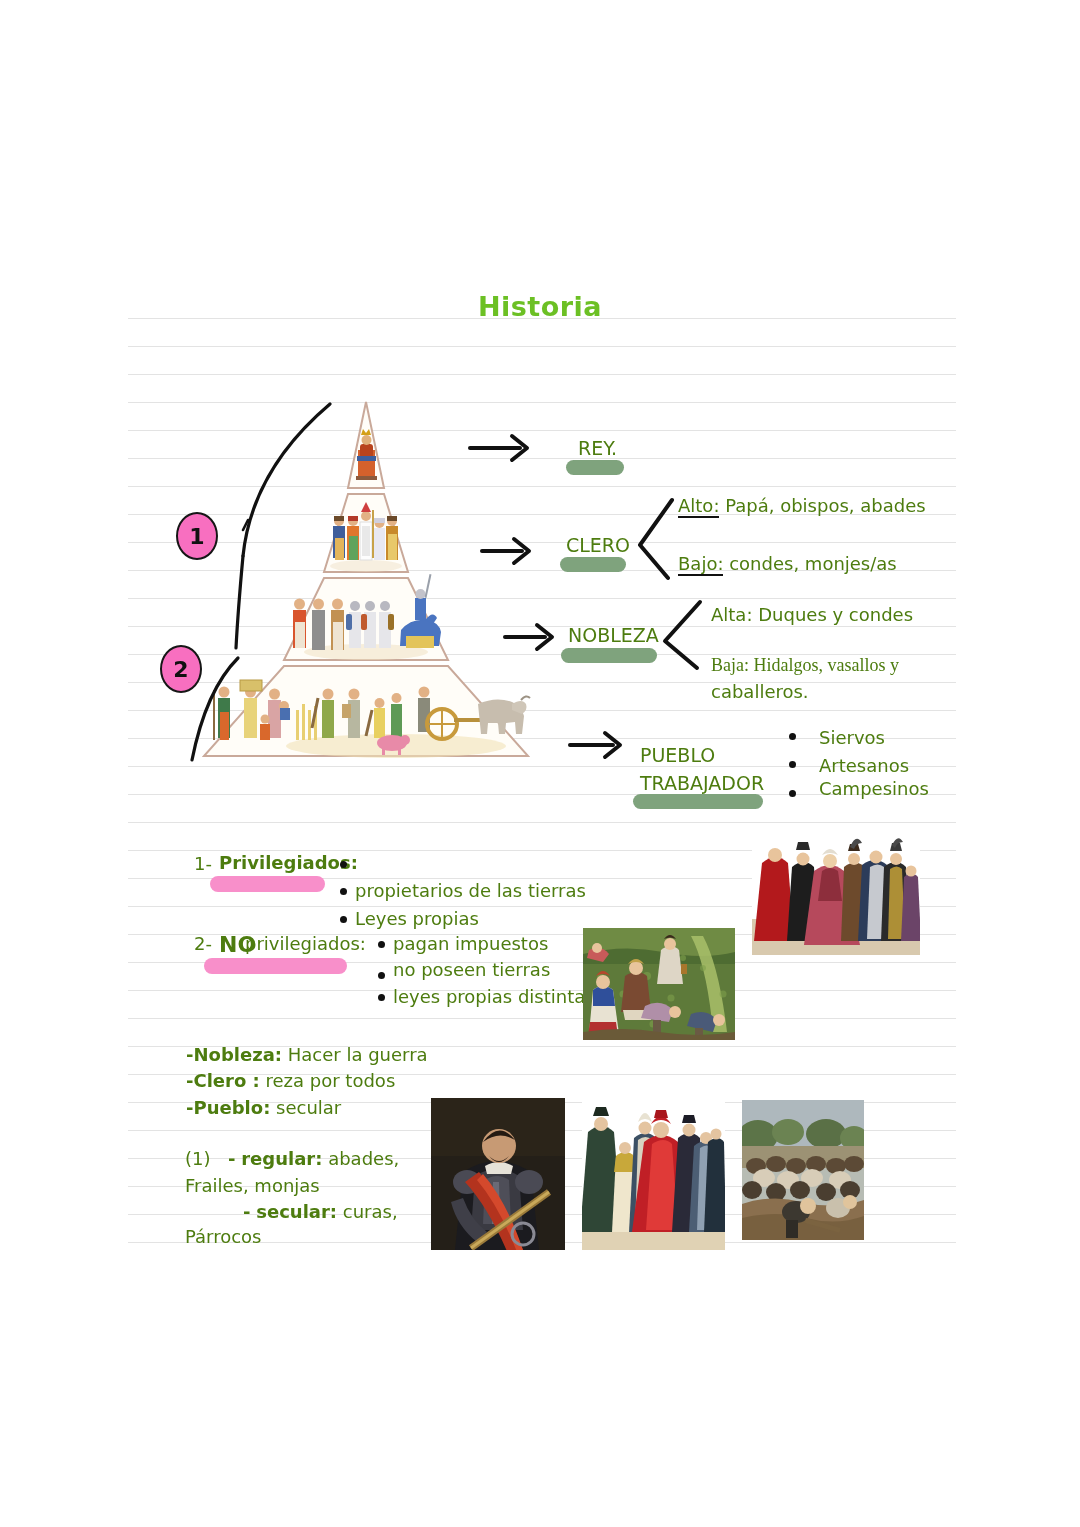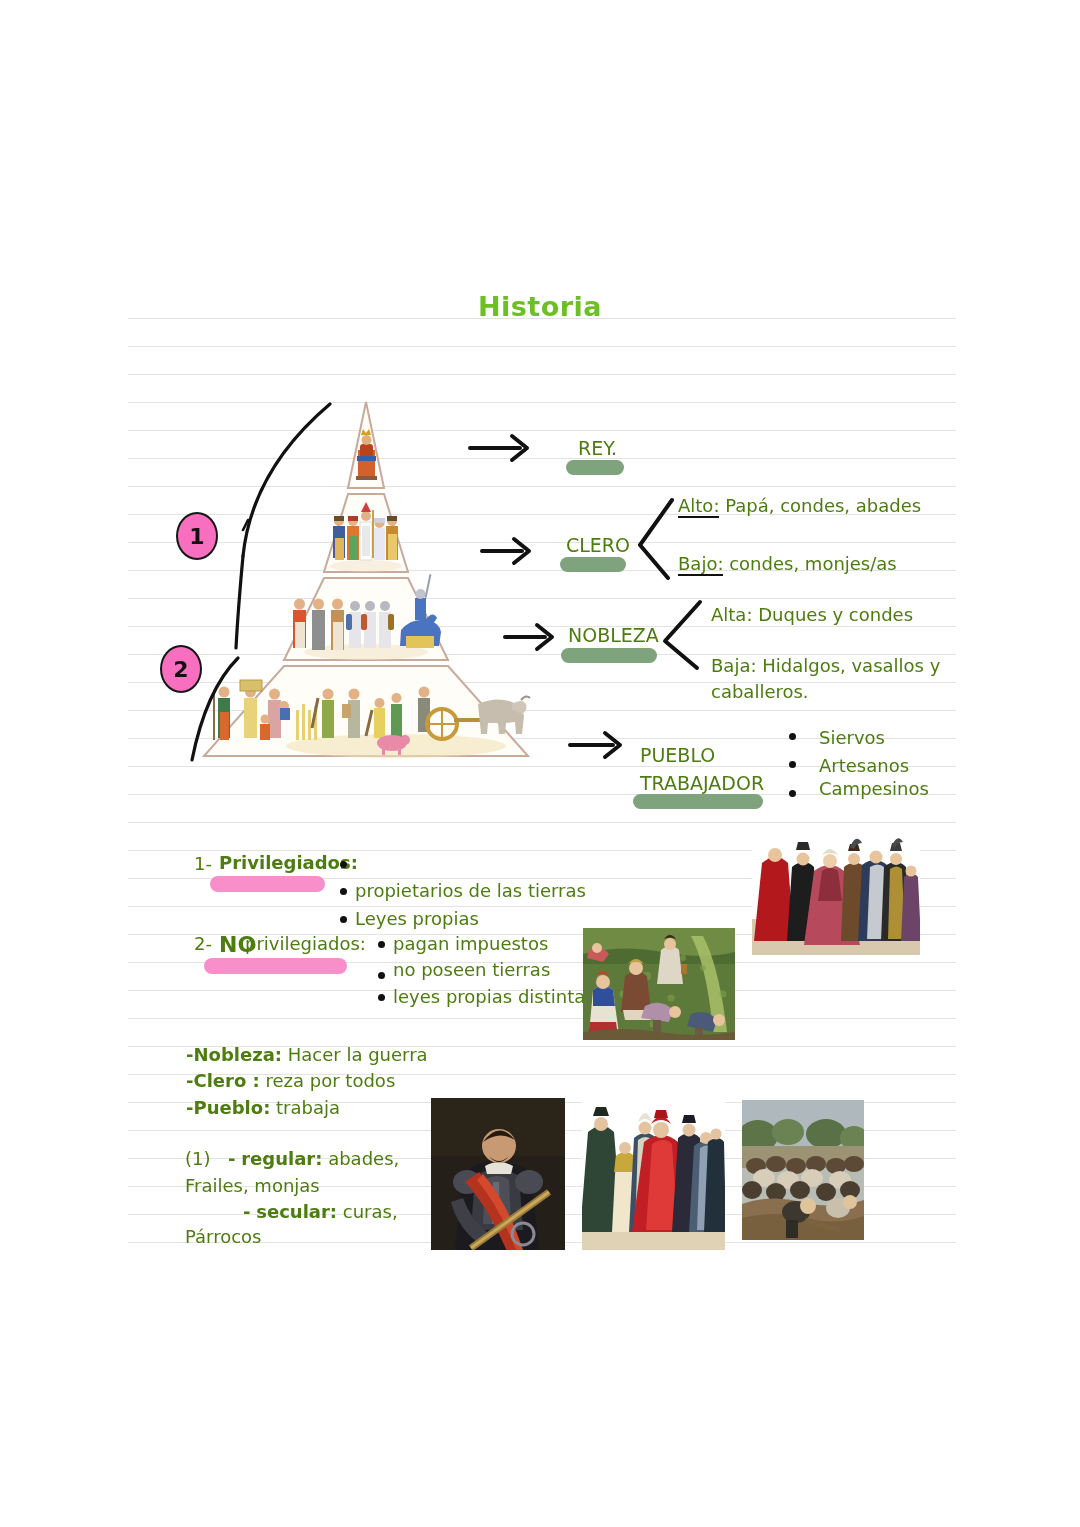--- a/index.html
+++ b/index.html
@@ -329,34 +329,34 @@
     <path d="M700 602 L665 641 L697 668" stroke="#111" stroke-width="4" fill="none" stroke-linecap="round" stroke-linejoin="round"></path>
   </svg>
 
   <div class="hw" style="left:578px;top:437px;font-size:19px;">REY.</div>
   <div class="hl green" style="left:566px;top:460px;width:58px;height:15px;"></div>
 
   <div class="hw" style="left:566px;top:534px;font-size:19px;">CLERO</div>
   <div class="hl green" style="left:560px;top:557px;width:66px;height:15px;"></div>
   <div class="hw" style="left:678px;top:495px;font-size:18px;">
     <span class="ul">Alto:</span>
-    <span>Papá, condes, abades</span>
+    <span>Papá, obispos, abades</span>
   </div>
   <div class="hw" style="left:678px;top:553px;font-size:18px;">
     <span class="ul">Bajo:</span>
     <span>condes, monjes/as</span>
   </div>
 
   <div class="hw" style="left:568px;top:624px;font-size:19px;">NOBLEZA</div>
   <div class="hl green" style="left:561px;top:648px;width:96px;height:15px;"></div>
   <div class="hw" style="left:711px;top:604px;font-size:18px;">
     <span>Alta:</span>
     <span>Duques y condes</span>
   </div>
-  <div class="hw" style="left:711px;top:655px;font-size:18px;">
+  <div class="hw" style="left:711px;top:655px;font-size:18px;font-family:Liberation Serif, serif;">
     <span>Baja:</span>
     <span>Hidalgos, vasallos y</span>
   </div>
   <div class="hw" style="left:711px;top:681px;font-size:18px;">caballeros.</div>
 
   <div class="hw" style="left:640px;top:744px;font-size:19px;">PUEBLO</div>
   <div class="hw" style="left:640px;top:772px;font-size:19px;">TRABAJADOR</div>
   <div class="hl green" style="left:633px;top:794px;width:130px;height:15px;"></div>
 
   <div class="bullet-dot" style="left:789px;top:733px;"></div>
@@ -391,21 +391,21 @@
   <div class="hw" style="left:186px;top:1044px;font-size:18px;">
     <span class="b">-</span><span class="b">Nobleza</span><span class="b">:</span>
     <span>Hacer la guerra</span>
   </div>
   <div class="hw" style="left:186px;top:1070px;font-size:18px;">
     <span class="b">-</span><span class="b">Clero</span><span class="b"> :</span>
     <span>reza por todos</span>
   </div>
   <div class="hw" style="left:186px;top:1097px;font-size:18px;">
     <span class="b">-</span><span class="b">Pueblo</span><span class="b">:</span>
-    <span>trabaja</span>
+    <span>secular</span>
   </div>
 
   <div class="hw" style="left:185px;top:1148px;font-size:18px;">(1)</div>
   <div class="hw" style="left:228px;top:1148px;font-size:18px;">
     <span class="b">-</span>
     <span class="b">regular:</span>
     <span>abades,</span>
   </div>
   <div class="hw" style="left:185px;top:1175px;font-size:18px;">Frailes, monjas</div>
   <div class="hw" style="left:243px;top:1201px;font-size:18px;">

